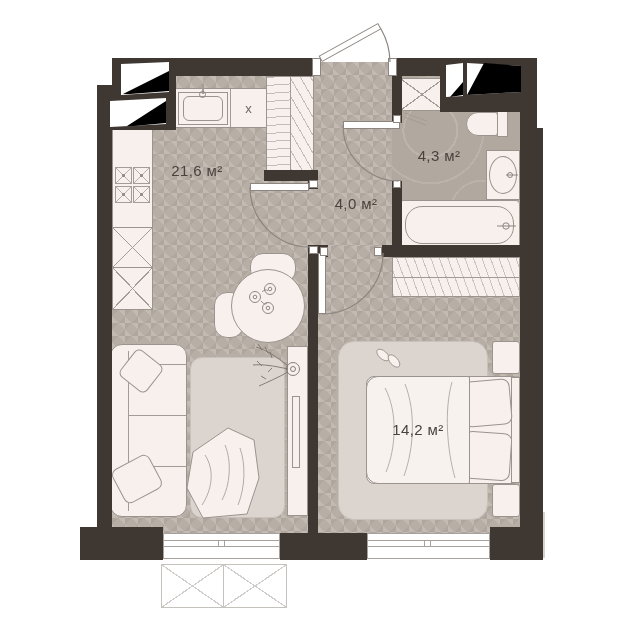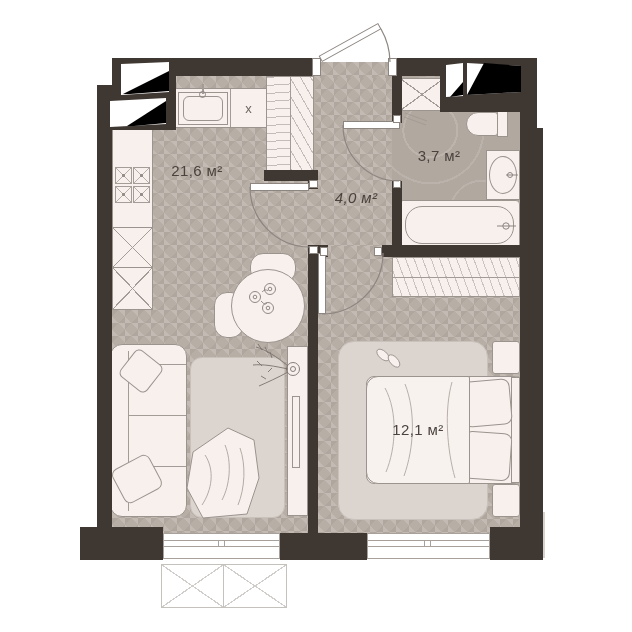--- a/index.html
+++ b/index.html
@@ -207,17 +207,17 @@
     <g stroke="#b7afa9" stroke-width="1" fill="none">
       <path d="M385,388 C398,412 396,448 386,472 M405,384 C416,412 414,448 404,476 M452,382 C444,410 447,450 455,478"></path>
     </g>
     <g stroke="#9b938d" stroke-width="0.9" fill="#f7f0ed">
       <ellipse cx="383" cy="355" rx="4" ry="7.5" transform="rotate(-48 383 355)"></ellipse>
       <ellipse cx="394" cy="361" rx="4" ry="7.5" transform="rotate(-42 394 361)"></ellipse>
     </g>
   </svg>
 
   <div class="arealabel" style="left:155px;top:163px;">21,6 м²</div>
-  <div class="arealabel" style="left:314px;top:190px;font-style:italic;">4,0 м²</div>
-  <div class="arealabel" style="left:397px;top:148px;">3,7 м²</div>
-  <div class="arealabel" style="left:376px;top:422px;">12,1 м²</div>
+  <div class="arealabel" style="left:314px;top:196px;">4,0 м²</div>
+  <div class="arealabel" style="left:397px;top:148px;">4,3 м²</div>
+  <div class="arealabel" style="left:376px;top:422px;">14,2 м²</div>
 
 </div>
 
 </body></html>

